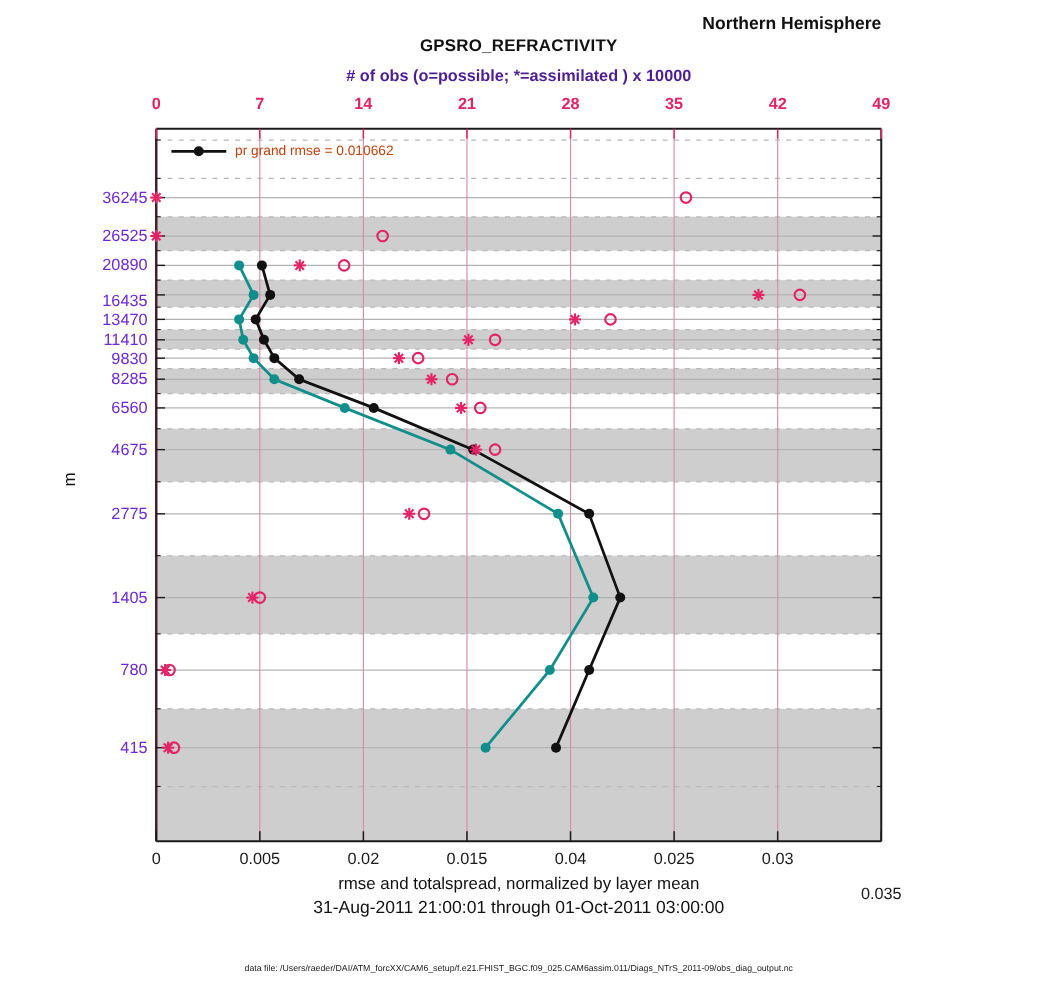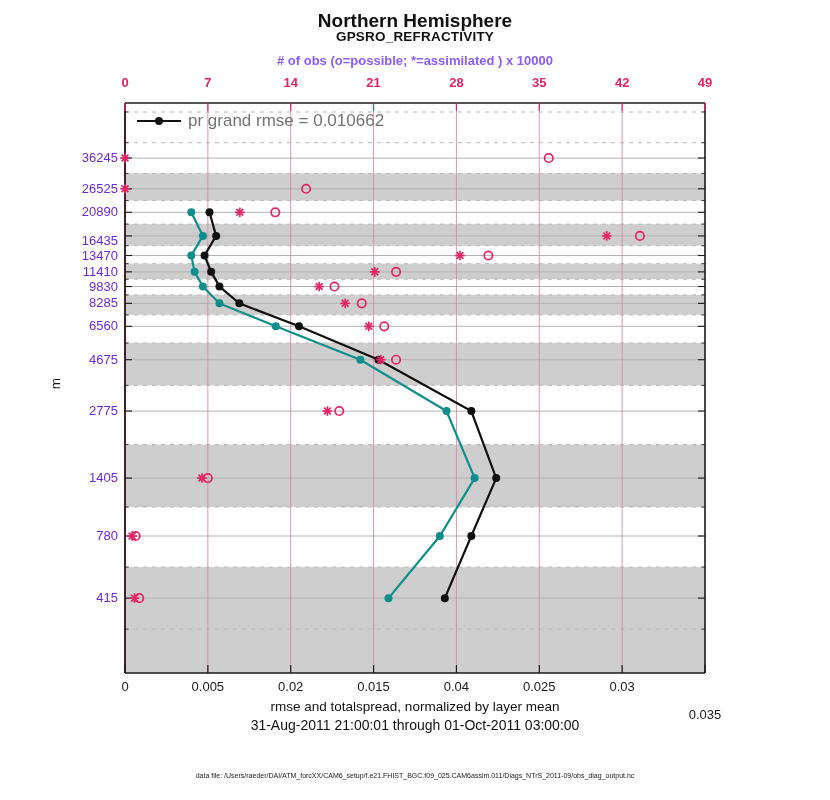--- a/index.html
+++ b/index.html
@@ -1,35 +1,35 @@
 <!DOCTYPE html>
 <html><head>
 <meta charset="utf-8">
 <style>
   html,body{margin:0;padding:0;background:#fff;}
   body{width:830px;height:800px;position:relative;font-family:"Liberation Sans",sans-serif;color:#111;overflow:hidden;}
   .abs{position:absolute;}
   .ctr{left:125px;width:580px;text-align:center;}
-  .title{top:10px;font-size:19px;font-weight:bold;}
+  .title{top:10px;font-size:14px;font-weight:bold;text-align:right;}
   .subtitle{top:29px;font-size:13.5px;font-weight:bold;letter-spacing:.2px;}
-  .toplabel{top:53px;font-size:13px;font-weight:bold;color:#8b5cf6;}
+  .toplabel{top:53px;font-size:13px;font-weight:bold;color:#4c1d95;}
   .ticklab{position:absolute;font-size:13px;white-space:nowrap;}
   .topticks .ticklab{color:#e42366;font-weight:bold;width:60px;text-align:center;}
   .botticks .ticklab{color:#1a1a1a;width:70px;text-align:center;}
   .yticks .ticklab{color:#6d28d9;width:76px;text-align:right;}
   #plot{left:125px;top:103px;}
   #plot svg{overflow:visible;display:block;}
   .ylab{left:50px;top:376px;font-size:13.5px;transform:rotate(-90deg);transform-origin:center;}
   .xlab1{top:699px;font-size:13.5px;}
   .xlab2{top:717px;font-size:14px;}
   .footer{top:772px;left:0;width:830px;text-align:center;font-size:7px;color:#1a1a1a;}
   .legend{left:137px;top:112px;}
   .lrow{display:flex;align-items:center;height:17px;}
   .lrow svg{display:block;margin-right:5px;}
-  .lrow span{font-size:17px;color:#737373;white-space:nowrap;}
+  .lrow span{font-size:11px;color:#c2410c;white-space:nowrap;}
 </style>
 </head>
 <body>
 
 <div class="abs ctr title">Northern Hemisphere</div>
 <div class="abs ctr subtitle">GPSRO_REFRACTIVITY</div>
 <div class="abs ctr toplabel"># of obs (o=possible; *=assimilated ) x 10000</div>
 
 <div class="topticks" id="top-ticks">
     <span class="ticklab" style="left: 95px; top: 75px;">0</span>

